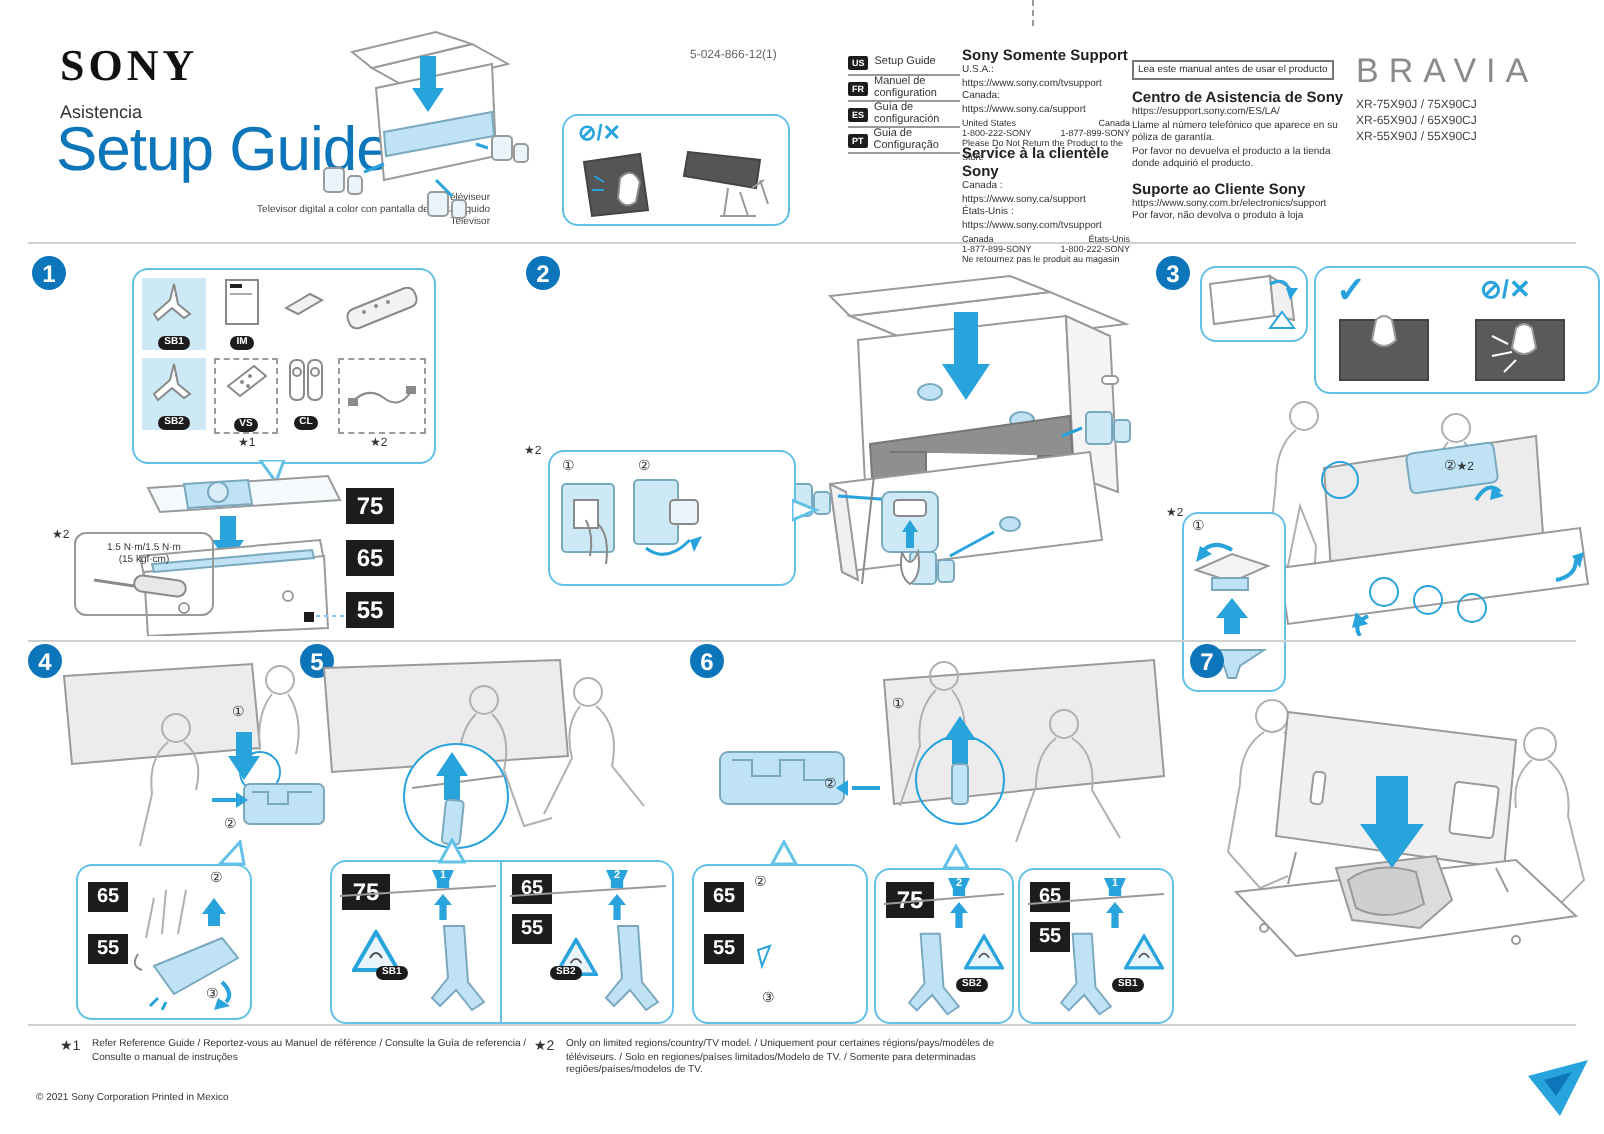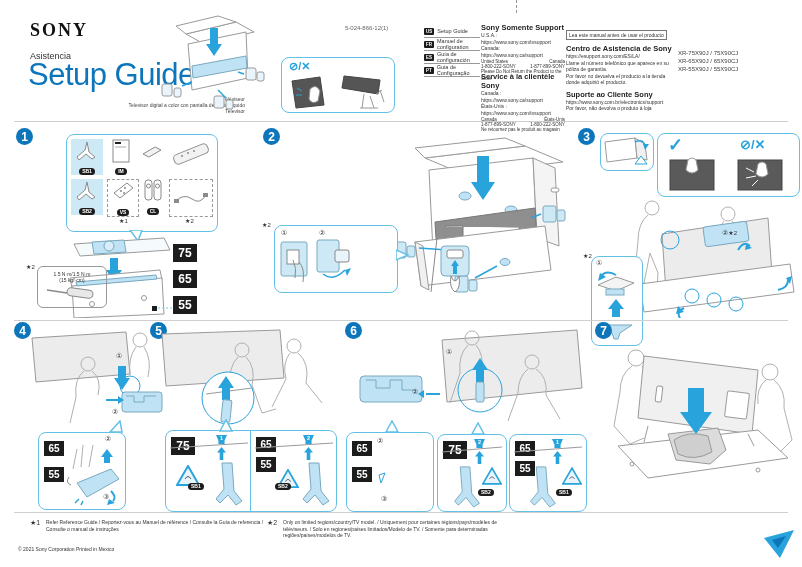--- a/index.html
+++ b/index.html
@@ -31,21 +31,21 @@
       color:#fff;font-size:5.5px;font-weight:bold;text-align:center;line-height:7px;}
   .circ{font-size:7px;color:#333;}
   .star{font-size:6px;color:#333;}
   svg{display:block;}
 </style>
 </head>
 <body>
 
 <div id="page">
 
-  <div class="abs" style="left:30px;top:20px;font-family:'Liberation Serif',serif;font-weight:bold;font-size:18px;letter-spacing:2px;color:#111;">SONY</div>
+  <div class="abs" style="left:30px;top:20px;font-family:'Liberation Serif',serif;font-weight:bold;font-size:22px;letter-spacing:2px;color:#111;">SONY</div>
   <div class="abs" style="left:30px;top:51px;font-size:9px;color:#333;">Asistencia</div>
   <div class="abs" style="left:28px;top:57px;font-size:31px;color:#0d76bb;letter-spacing:-0.5px;">Setup Guide</div>
   <div class="abs" style="left:40px;top:96px;width:205px;text-align:right;font-size:5px;line-height:6px;color:#444;">
     <div>Téléviseur</div>
     <div>Televisor digital a color con pantalla de cristal líquido</div>
     <div>Televisor</div>
   </div>
 
   <svg class="abs" style="left:158px;top:12px;" width="108" height="104" viewBox="0 0 108 104">
     <polygon points="28,22 78,10 96,20 46,32" fill="#fff" stroke="#9a9a9a"></polygon>
@@ -146,20 +146,21 @@
     <div style="border:1px solid #777;padding:1px 2px;font-size:5px;color:#333;display:inline-block;">Lea este manual antes de usar el producto</div>
     <div class="bold" style="font-size:7.5px;color:#222;margin-top:3px;">Centro de Asistencia de Sony</div>
     <div class="t5">https://esupport.sony.com/ES/LA/</div>
     <div class="t5">Llame al número telefónico que aparece en su póliza de garantía.</div>
     <div class="t5">Por favor no devuelva el producto a la tienda donde adquirió el producto.</div>
     <div class="bold" style="font-size:7.5px;color:#222;margin-top:4px;">Suporte ao Cliente Sony</div>
     <div class="t5" style="word-break:break-all;">https://www.sony.com.br/electronics/support</div>
     <div class="t5">Por favor, não devolva o produto à loja</div>
   </div>
 
+  <div class="abs" style="left:678px;top:26px;font-size:17px;letter-spacing:5px;color:#8a8a8a;">BRAVIA</div>
   <div class="abs" style="left:678px;top:49px;font-size:6px;line-height:8px;color:#444;">
     <div>XR-75X90J / 75X90CJ</div>
     <div>XR-65X90J / 65X90CJ</div>
     <div>XR-55X90J / 55X90CJ</div>
   </div>
 
   <div class="hline" style="left:14px;top:121px;width:774px;"></div>
 
   <div class="step-badge" style="left:16px;top:128px;">1</div>
 

